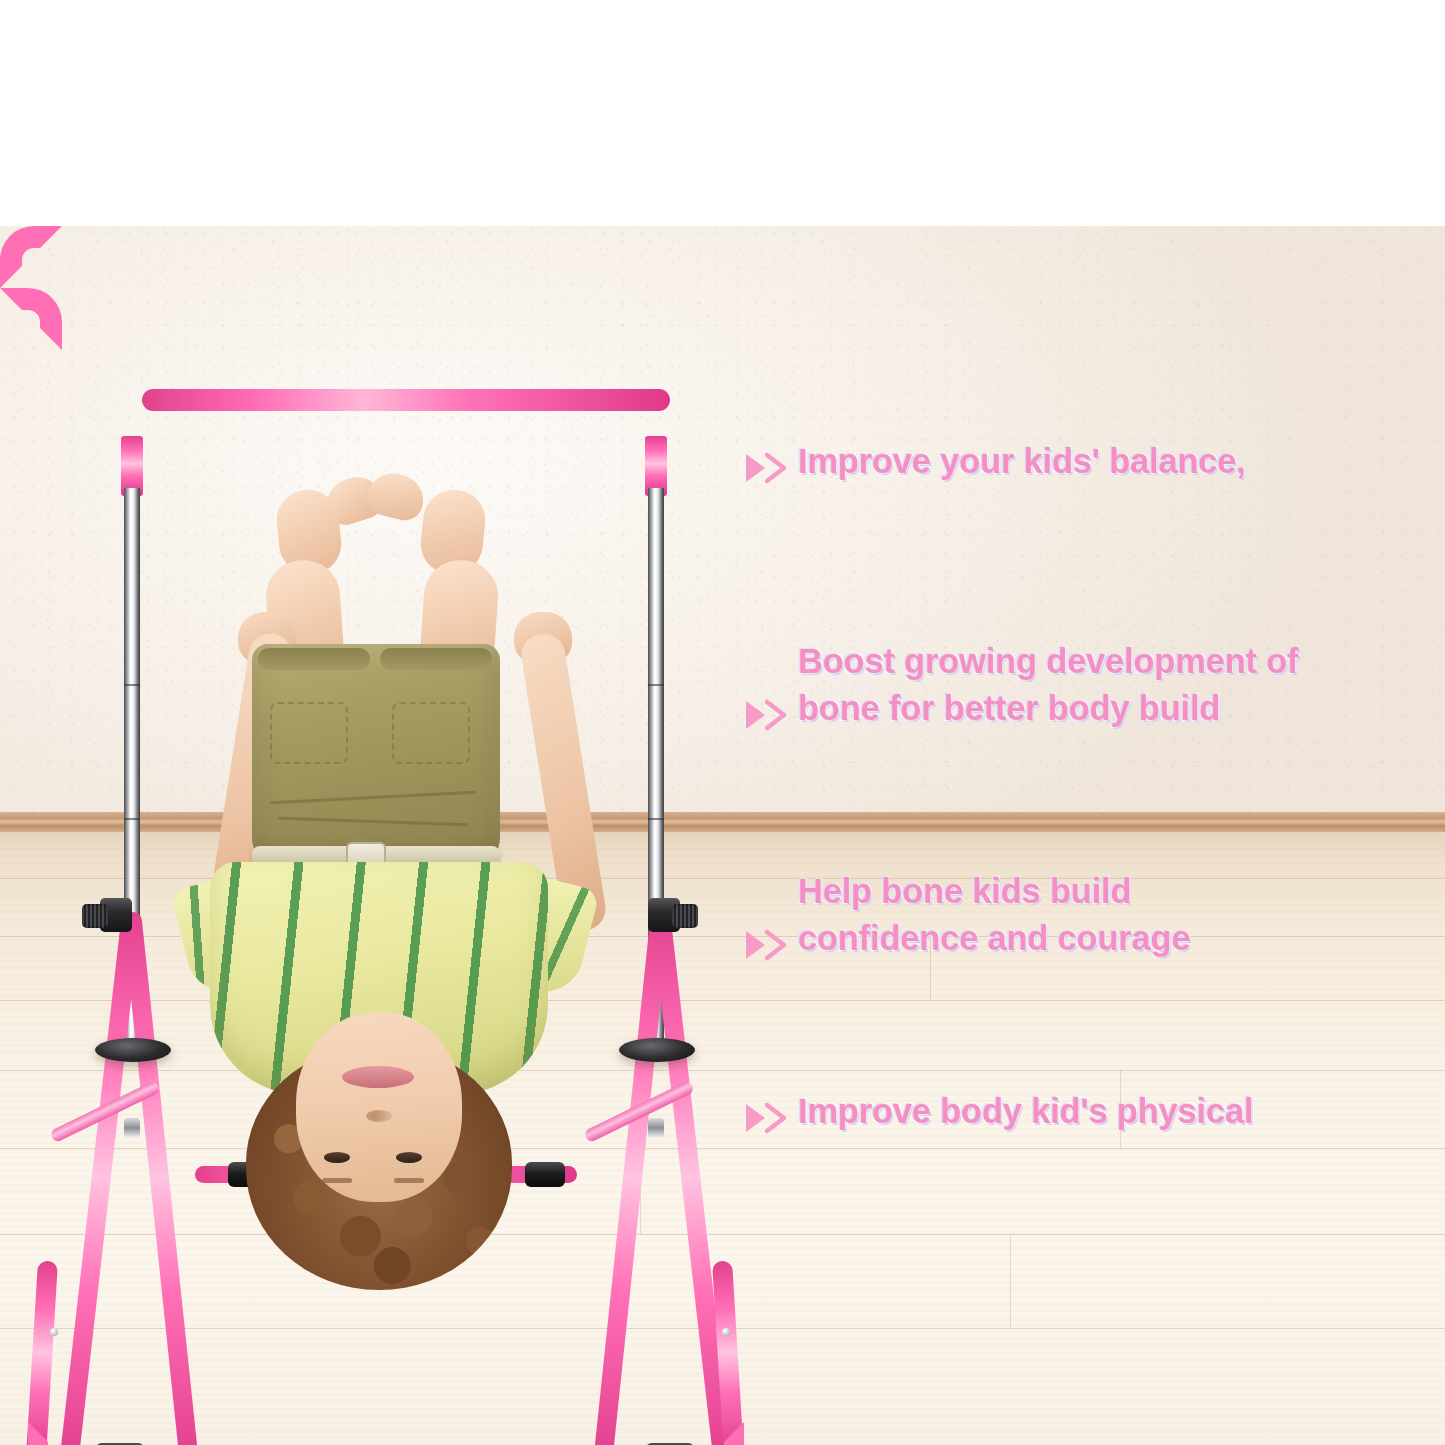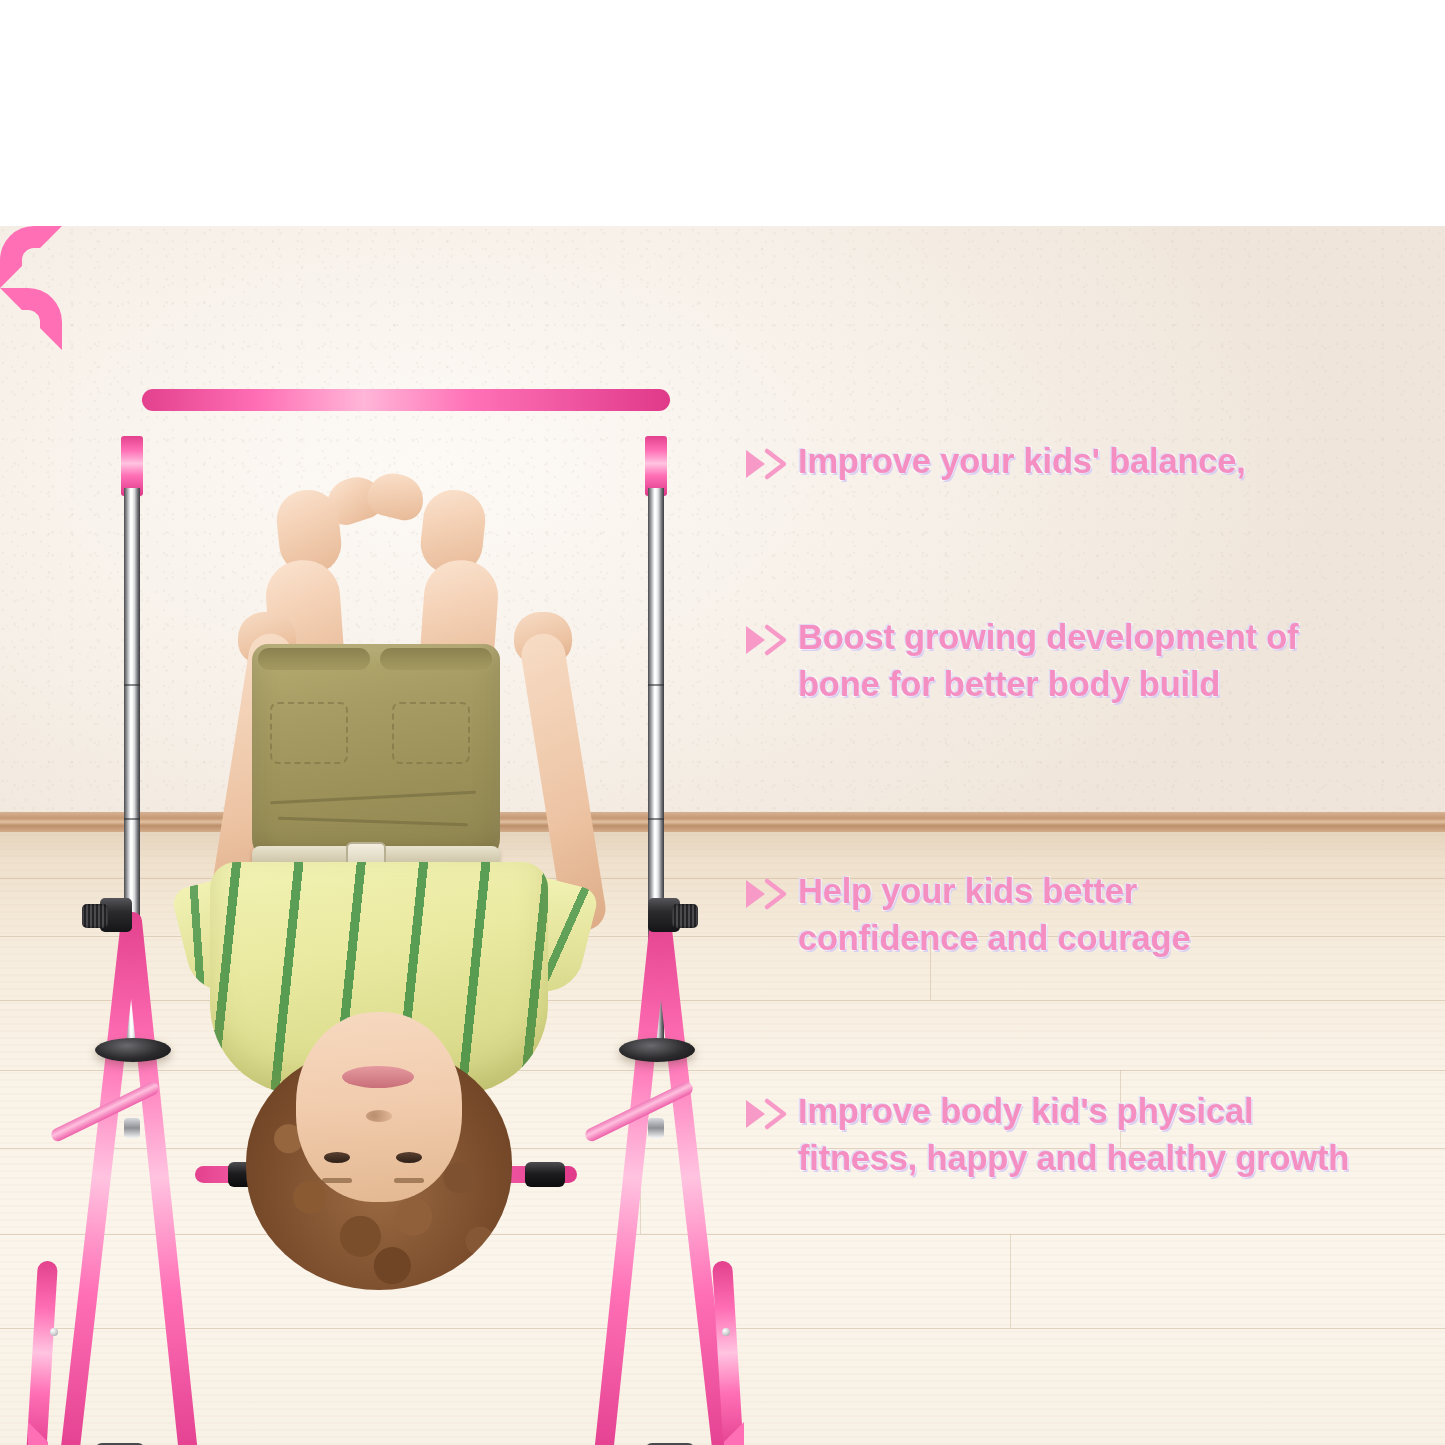--- a/index.html
+++ b/index.html
@@ -270,21 +270,21 @@
   .eye { width:26px; height:11px; border-radius:50%;
          background:linear-gradient(180deg,#5a4030,#2e2018); }
   .brow { width:30px; height:5px; border-radius:3px; background:rgba(120,82,48,.6); }
   .nose { width:26px; height:12px; border-radius:50%;
           background:radial-gradient(circle at 30% 45%, rgba(140,92,62,.55), rgba(190,140,105,.25)); }
   .mouth { width:72px; height:22px; border-radius:50%;
            background:linear-gradient(180deg,#e59aa0,#c96f79); }
 
   
   .benefits { position:absolute; left:744px; top:226px; width:701px; height:1219px; }
-  .benefit { position:absolute; left:0; width:701px; display:flex; align-items:flex-start; }
+  .benefit { position:absolute; left:0; width:701px; display:flex; align-items:flex-end; }
 
   .chev { flex:0 0 auto; width:44px; height:34px; margin-top:9px; margin-right:10px; }
 
   .btext {
     font-family:"Liberation Sans", sans-serif;
     font-weight:700;
     font-size:34.5px;
     line-height:47px;
     color:#f58ec1;
     letter-spacing:-0.2px;
@@ -424,43 +424,43 @@
     <div class="benefit" style="top:212px;">
       <span class="chev">
         <svg viewBox="0 0 44 34" width="44" height="34" aria-hidden="true">
           <path d="M2 3 L21 17 L2 31 Z" fill="#f79ac8"></path>
           <path d="M23 4 L40 17 L23 30" fill="none" stroke="#f79ac8" stroke-width="4.5" stroke-linejoin="round" stroke-linecap="round"></path>
         </svg>
       </span>
       <span class="btext"><span>Improve your kids' balance,</span><br></span>
     </div>
 
-    <div class="benefit" style="top:388px;">
+    <div class="benefit" style="top:412px;">
       <span class="chev">
         <svg viewBox="0 0 44 34" width="44" height="34" aria-hidden="true">
           <path d="M2 3 L21 17 L2 31 Z" fill="#f79ac8"></path>
           <path d="M23 4 L40 17 L23 30" fill="none" stroke="#f79ac8" stroke-width="4.5" stroke-linejoin="round" stroke-linecap="round"></path>
         </svg>
       </span>
       <span class="btext"><span>Boost growing development of</span><br><span>bone for better body build</span></span>
     </div>
 
     <div class="benefit" style="top:642px;">
       <span class="chev">
         <svg viewBox="0 0 44 34" width="44" height="34" aria-hidden="true">
           <path d="M2 3 L21 17 L2 31 Z" fill="#f79ac8"></path>
           <path d="M23 4 L40 17 L23 30" fill="none" stroke="#f79ac8" stroke-width="4.5" stroke-linejoin="round" stroke-linecap="round"></path>
         </svg>
       </span>
-      <span class="btext"><span>Help your kids better</span><br><span>confidence and courage</span></span>
+      <span class="btext"><span>Help bone kids build</span><br><span>confidence and courage</span></span>
     </div>
 
     <div class="benefit" style="top:862px;">
       <span class="chev">
         <svg viewBox="0 0 44 34" width="44" height="34" aria-hidden="true">
           <path d="M2 3 L21 17 L2 31 Z" fill="#f79ac8"></path>
           <path d="M23 4 L40 17 L23 30" fill="none" stroke="#f79ac8" stroke-width="4.5" stroke-linejoin="round" stroke-linecap="round"></path>
         </svg>
       </span>
-      <span class="btext"><span>Improve body kid's physical</span><br><span>fitness, happy and healthy growth</span></span>
+      <span class="btext"><span>Improve body kid's physical</span><br></span>
     </div>
   </div>
 </div>
 
 </body></html>

